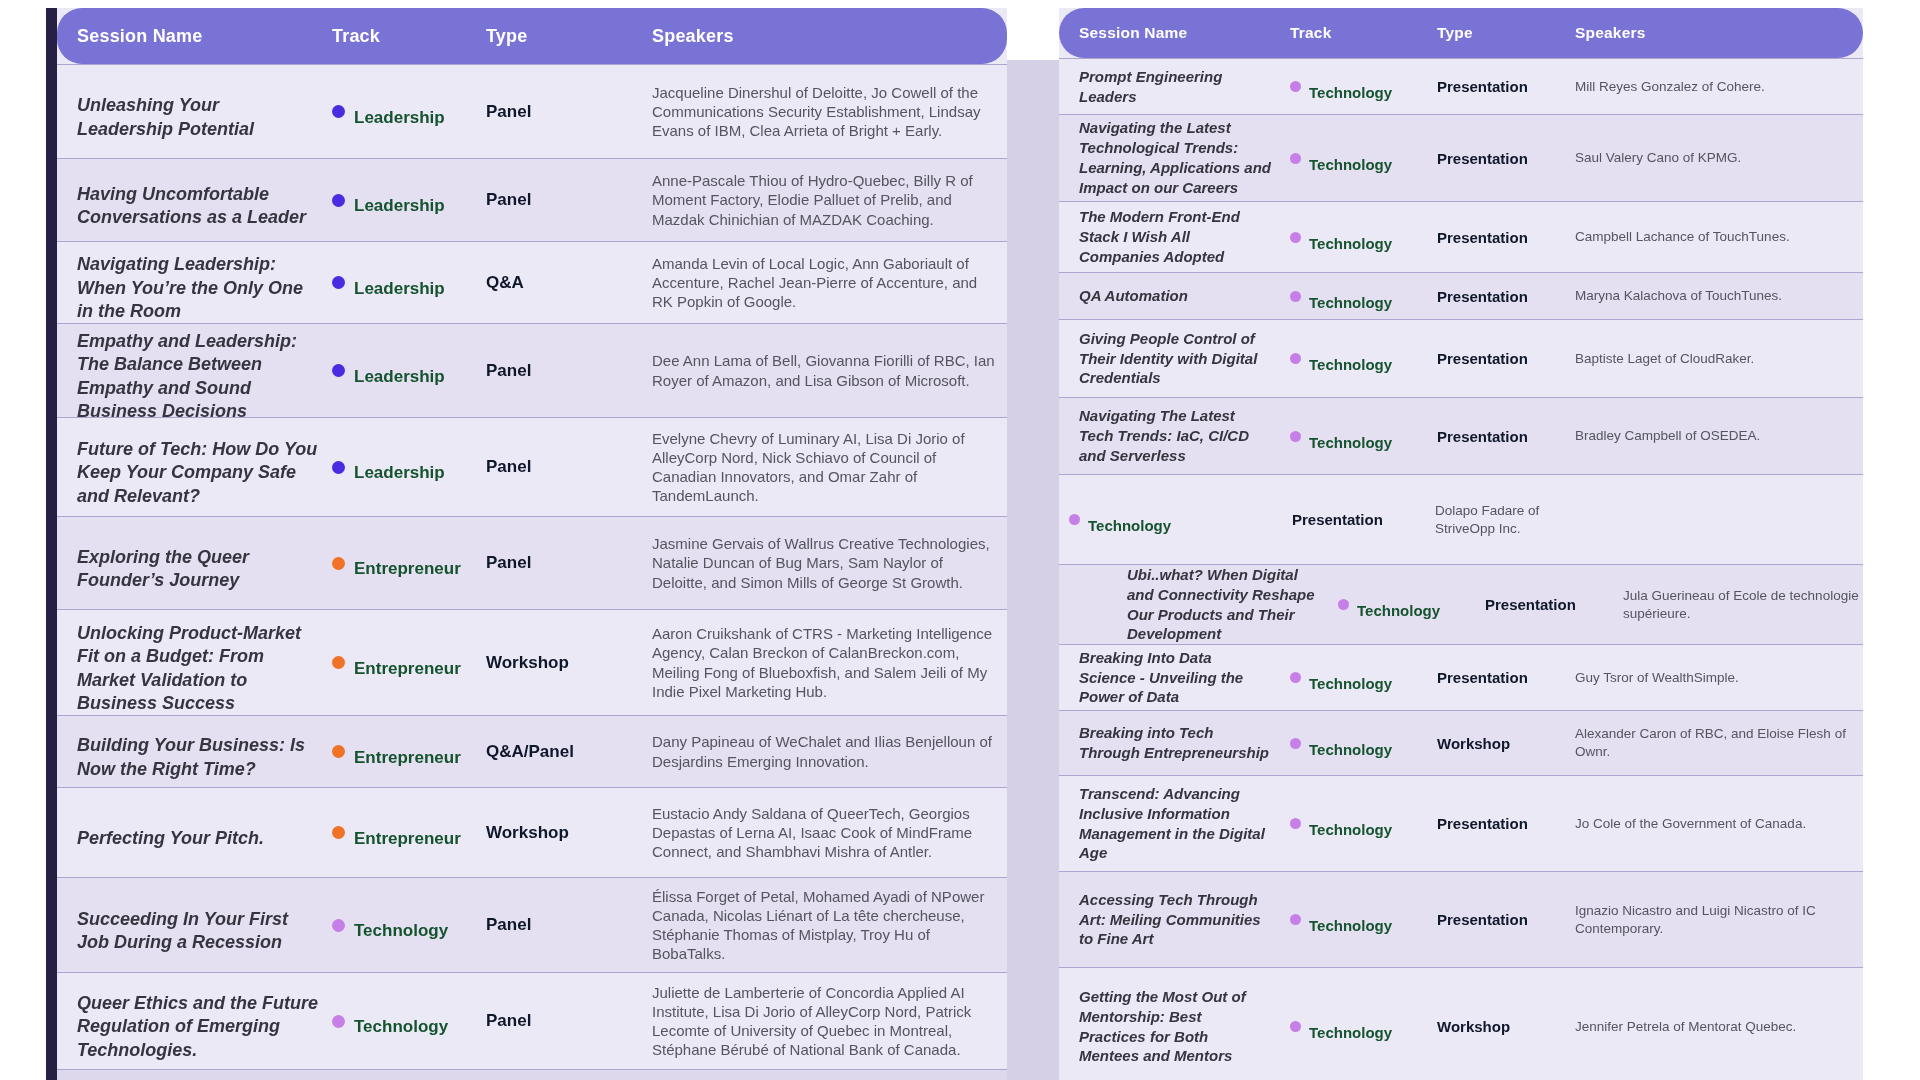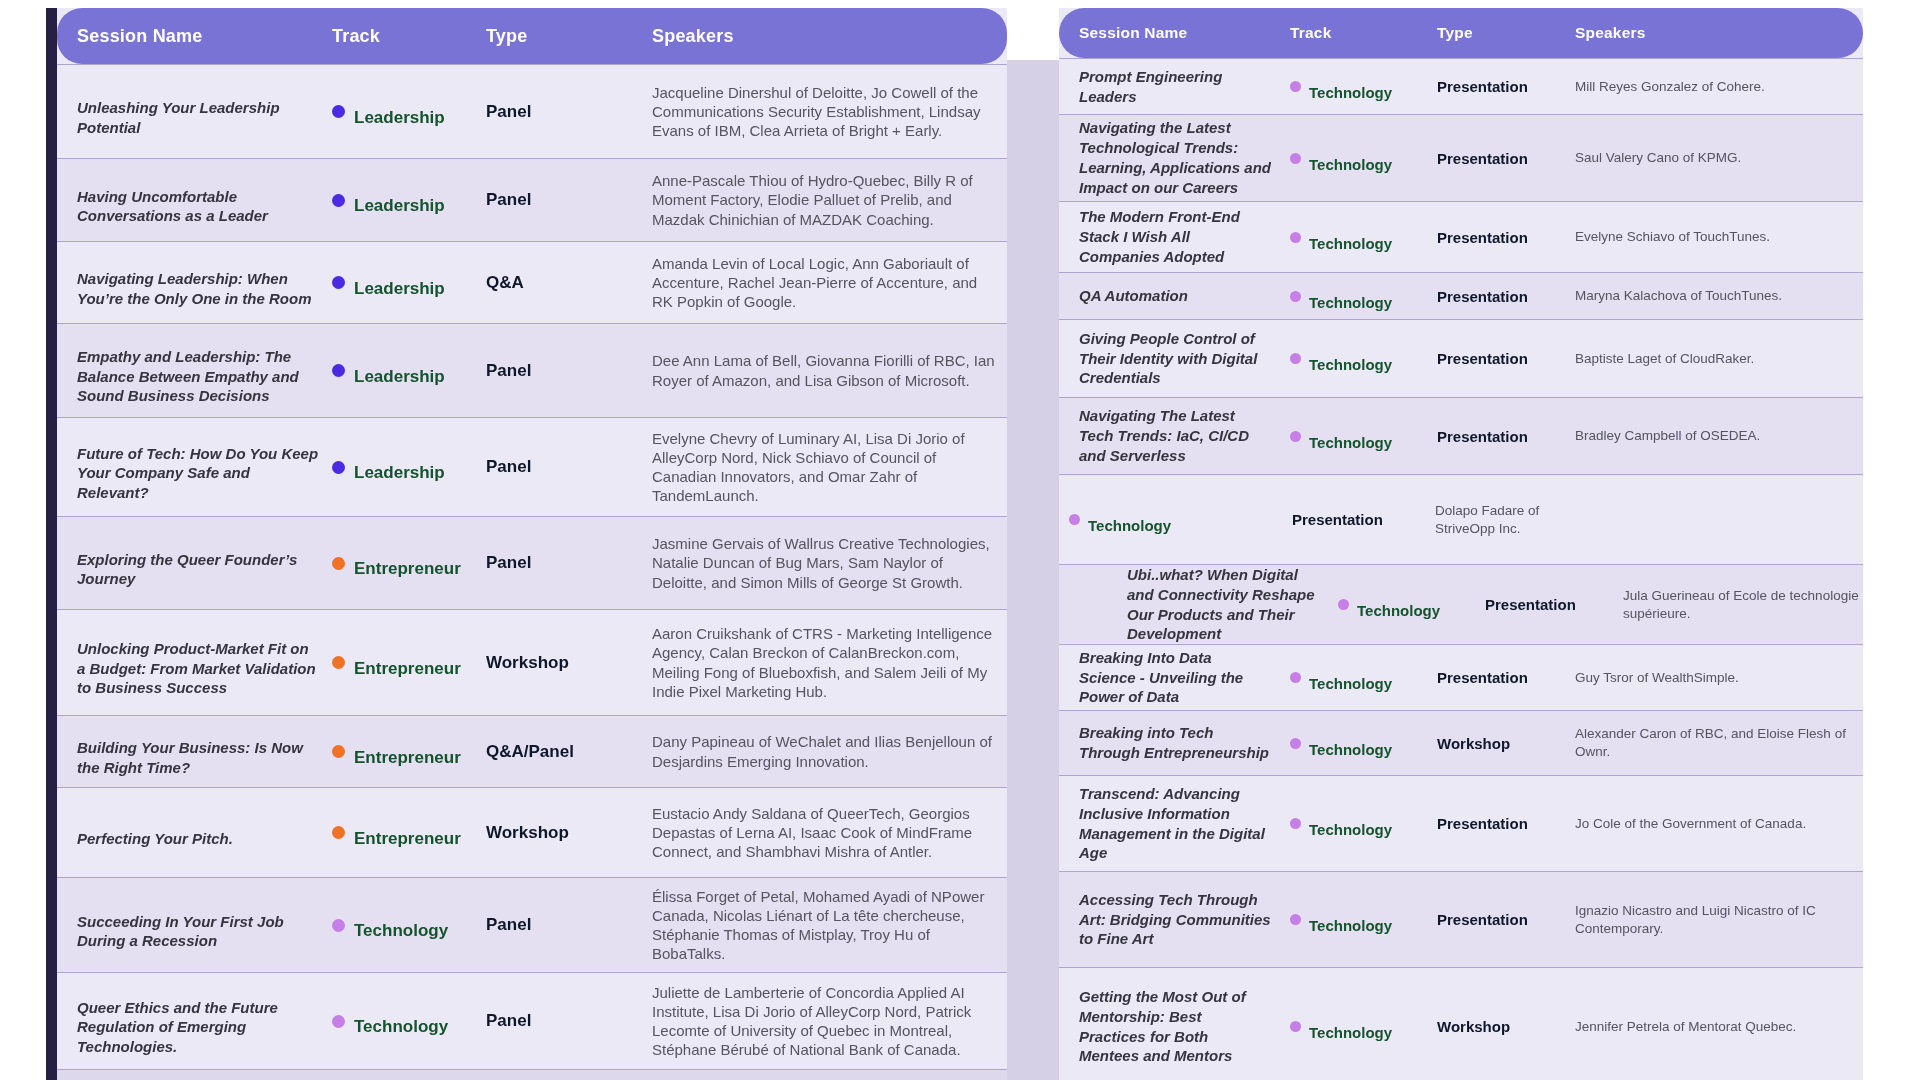--- a/index.html
+++ b/index.html
@@ -26,21 +26,21 @@
 
   .left-cols  { grid-template-columns:273px 150px 160px 367px; }
   .right-cols { grid-template-columns:221px 145px 140px 298px; }
 
   .row { display:grid; align-items:center; border-top:1px solid #aea6d0; overflow:hidden; }
   .row:nth-child(odd)  { background:#ece9f7; }
   .row:nth-child(even) { background:#e4e0f1; }
 
   .cell { overflow:hidden; }
   .c-session { font-style:italic; font-weight:700; color:#35343f; }
-  #left-table  .c-session { font-size:15px; line-height:1.3; padding:4px 10px 4px 20px;margin-top:12px; }
+  #left-table  .c-session { font-size:18px; line-height:1.3; padding:4px 10px 4px 20px;margin-top:12px; }
   #right-table .c-session { font-size:15px;   line-height:1.32; padding:4px 8px 4px 20px; }
 
   .c-track { display:flex; align-items:center; }
   #left-table  .c-track { padding-left:2px;  gap:9px; }
   #right-table .c-track { padding-left:10px; gap:8px; }
   .dot { border-radius:50%; flex:0 0 auto; }
   #left-table  .dot { width:13px; height:13px; }
   #right-table .dot { width:11px; height:11px; }
   .track-label { font-weight:600; color:#14532d;margin-top:12px; }
   #left-table  .track-label { font-size:17px; }
@@ -210,21 +210,21 @@
           <div class="cell c-type">Presentation</div>
           <div class="cell c-speakers">Saul Valery Cano of KPMG.</div>
         </div>
         <div class="row right-cols" style="height: 71px;">
           <div class="cell c-session">The Modern Front-End Stack I Wish All Companies Adopted</div>
           <div class="cell c-track">
             <span class="dot" style="background: rgb(199, 127, 232);"></span>
             <span class="track-label">Technology</span>
           </div>
           <div class="cell c-type">Presentation</div>
-          <div class="cell c-speakers">Evelyne Schiavo of TouchTunes.</div>
+          <div class="cell c-speakers">Campbell Lachance of TouchTunes.</div>
         </div>
         <div class="row right-cols" style="height: 47px;">
           <div class="cell c-session">QA Automation</div>
           <div class="cell c-track">
             <span class="dot" style="background: rgb(199, 127, 232);"></span>
             <span class="track-label">Technology</span>
           </div>
           <div class="cell c-type">Presentation</div>
           <div class="cell c-speakers">Maryna Kalachova of TouchTunes.</div>
         </div>
@@ -284,21 +284,21 @@
         <div class="row right-cols" style="height: 96px;">
           <div class="cell c-session">Transcend: Advancing Inclusive Information Management in the Digital Age</div>
           <div class="cell c-track">
             <span class="dot" style="background: rgb(199, 127, 232);"></span>
             <span class="track-label">Technology</span>
           </div>
           <div class="cell c-type">Presentation</div>
           <div class="cell c-speakers">Jo Cole of the Government of Canada.</div>
         </div>
         <div class="row right-cols" style="height: 96px;">
-          <div class="cell c-session">Accessing Tech Through Art: Bridging Communities to Fine Art</div>
+          <div class="cell c-session">Accessing Tech Through Art: Meiling Communities to Fine Art</div>
           <div class="cell c-track">
             <span class="dot" style="background: rgb(199, 127, 232);"></span>
             <span class="track-label">Technology</span>
           </div>
           <div class="cell c-type">Presentation</div>
           <div class="cell c-speakers">Ignazio Nicastro and Luigi Nicastro of IC Contemporary.</div>
         </div>
         <div class="row right-cols" style="height: 118px;">
           <div class="cell c-session">Getting the Most Out of Mentorship: Best Practices for Both Mentees and Mentors</div>
           <div class="cell c-track">

